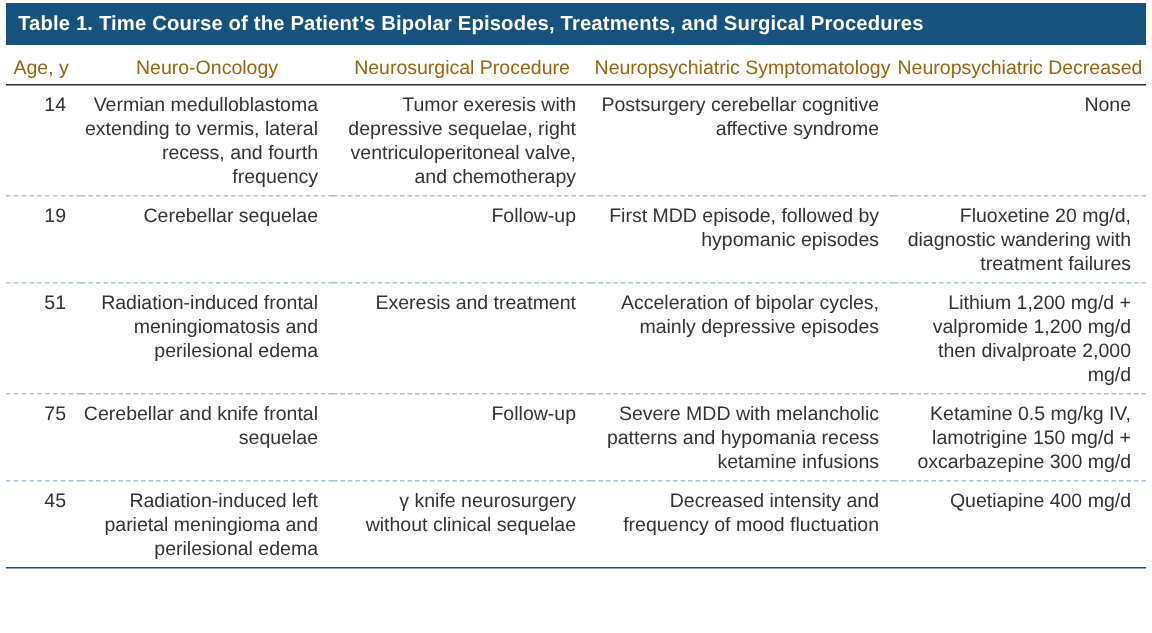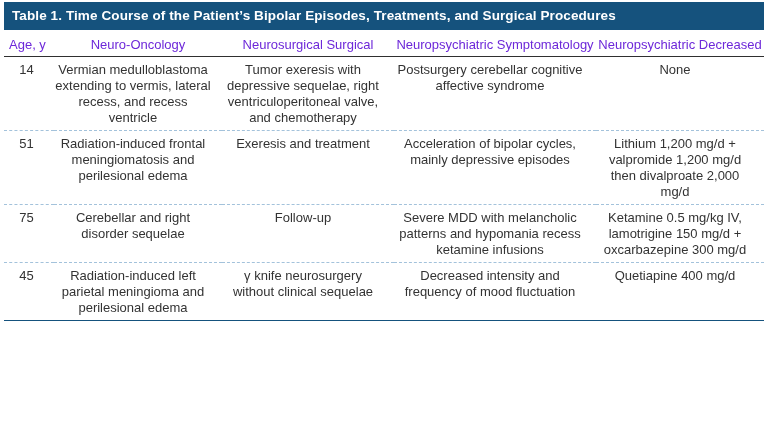--- a/index.html
+++ b/index.html
@@ -35,36 +35,36 @@
     margin-top: 2px;
   }
   col.c0 { width: 50px; }
   col.c1 { width: 168px; }
   col.c2 { width: 172px; }
   col.c3 { width: 202px; }
   col.c4 { width: 168px; }
   thead th {
     font-weight: normal;
     font-size: 13px;
-    color: #6d28d9;
+    color: #a16207;
     text-align: center;
     vertical-align: bottom;
     padding: 5px 2px 4px 2px;
     border-bottom: 1.5px solid #2f2f2f;
   }
   thead th.col0 {
     text-align: left;
     padding-left: 5px;
   }
   tbody td {
     font-size: 13px;
     line-height: 16px;
     color: #333333;
     vertical-align: top;
-    text-align: center;
+    text-align: right;
     padding: 5px 10px 4px 0;
   }
   tbody td.col0 { padding-left: 5px; }
   tbody tr + tr td {
     border-top: 1px dashed #A3C2DB;
   }
   tbody tr:last-child td {
     border-bottom: 1.5px solid #15527D;
   }
 </style>
@@ -83,43 +83,50 @@
         <col class="c0">
           <col class="c1">
           <col class="c2">
           <col class="c3">
           <col class="c4">
       </colgroup>
       <thead>
         <tr>
           <th class="col0">Age, y</th>
           <th class="col1">Neuro-Oncology</th>
-          <th class="col2">Neurosurgical Surgical</th>
+          <th class="col2">Neurosurgical Procedure</th>
           <th class="col3">Neuropsychiatric Symptomatology</th>
           <th class="col4">Neuropsychiatric Decreased</th>
         </tr>
       </thead>
       <tbody>
           <tr>
             <td class="col0">14</td>
-            <td class="col1">Vermian medulloblastoma extending to vermis, lateral recess, and recess ventricle</td>
+            <td class="col1">Vermian medulloblastoma extending to vermis, lateral recess, and fourth frequency</td>
             <td class="col2">Tumor exeresis with depressive sequelae, right ventriculoperitoneal valve, and chemotherapy</td>
             <td class="col3">Postsurgery cerebellar cognitive affective syndrome</td>
             <td class="col4">None</td>
+          </tr>
+          <tr>
+            <td class="col0">19</td>
+            <td class="col1">Cerebellar sequelae</td>
+            <td class="col2">Follow-up</td>
+            <td class="col3">First MDD episode, followed by hypomanic episodes</td>
+            <td class="col4">Fluoxetine 20 mg/d, diagnostic wandering with treatment failures</td>
           </tr>
           <tr>
             <td class="col0">51</td>
             <td class="col1">Radiation-induced frontal meningiomatosis and perilesional edema</td>
             <td class="col2">Exeresis and treatment</td>
             <td class="col3">Acceleration of bipolar cycles, mainly depressive episodes</td>
             <td class="col4">Lithium 1,200 mg/d + valpromide 1,200 mg/d then divalproate 2,000 mg/d</td>
           </tr>
           <tr>
             <td class="col0">75</td>
-            <td class="col1">Cerebellar and right disorder sequelae</td>
+            <td class="col1">Cerebellar and knife frontal sequelae</td>
             <td class="col2">Follow-up</td>
             <td class="col3">Severe MDD with melancholic patterns and hypomania recess ketamine infusions</td>
             <td class="col4">Ketamine 0.5 mg/kg IV, lamotrigine 150 mg/d + oxcarbazepine 300 mg/d</td>
           </tr>
           <tr>
             <td class="col0">45</td>
             <td class="col1">Radiation-induced left parietal meningioma and perilesional edema</td>
             <td class="col2">γ knife neurosurgery without clinical sequelae</td>
             <td class="col3">Decreased intensity and frequency of mood fluctuation</td>
             <td class="col4">Quetiapine 400 mg/d</td>

